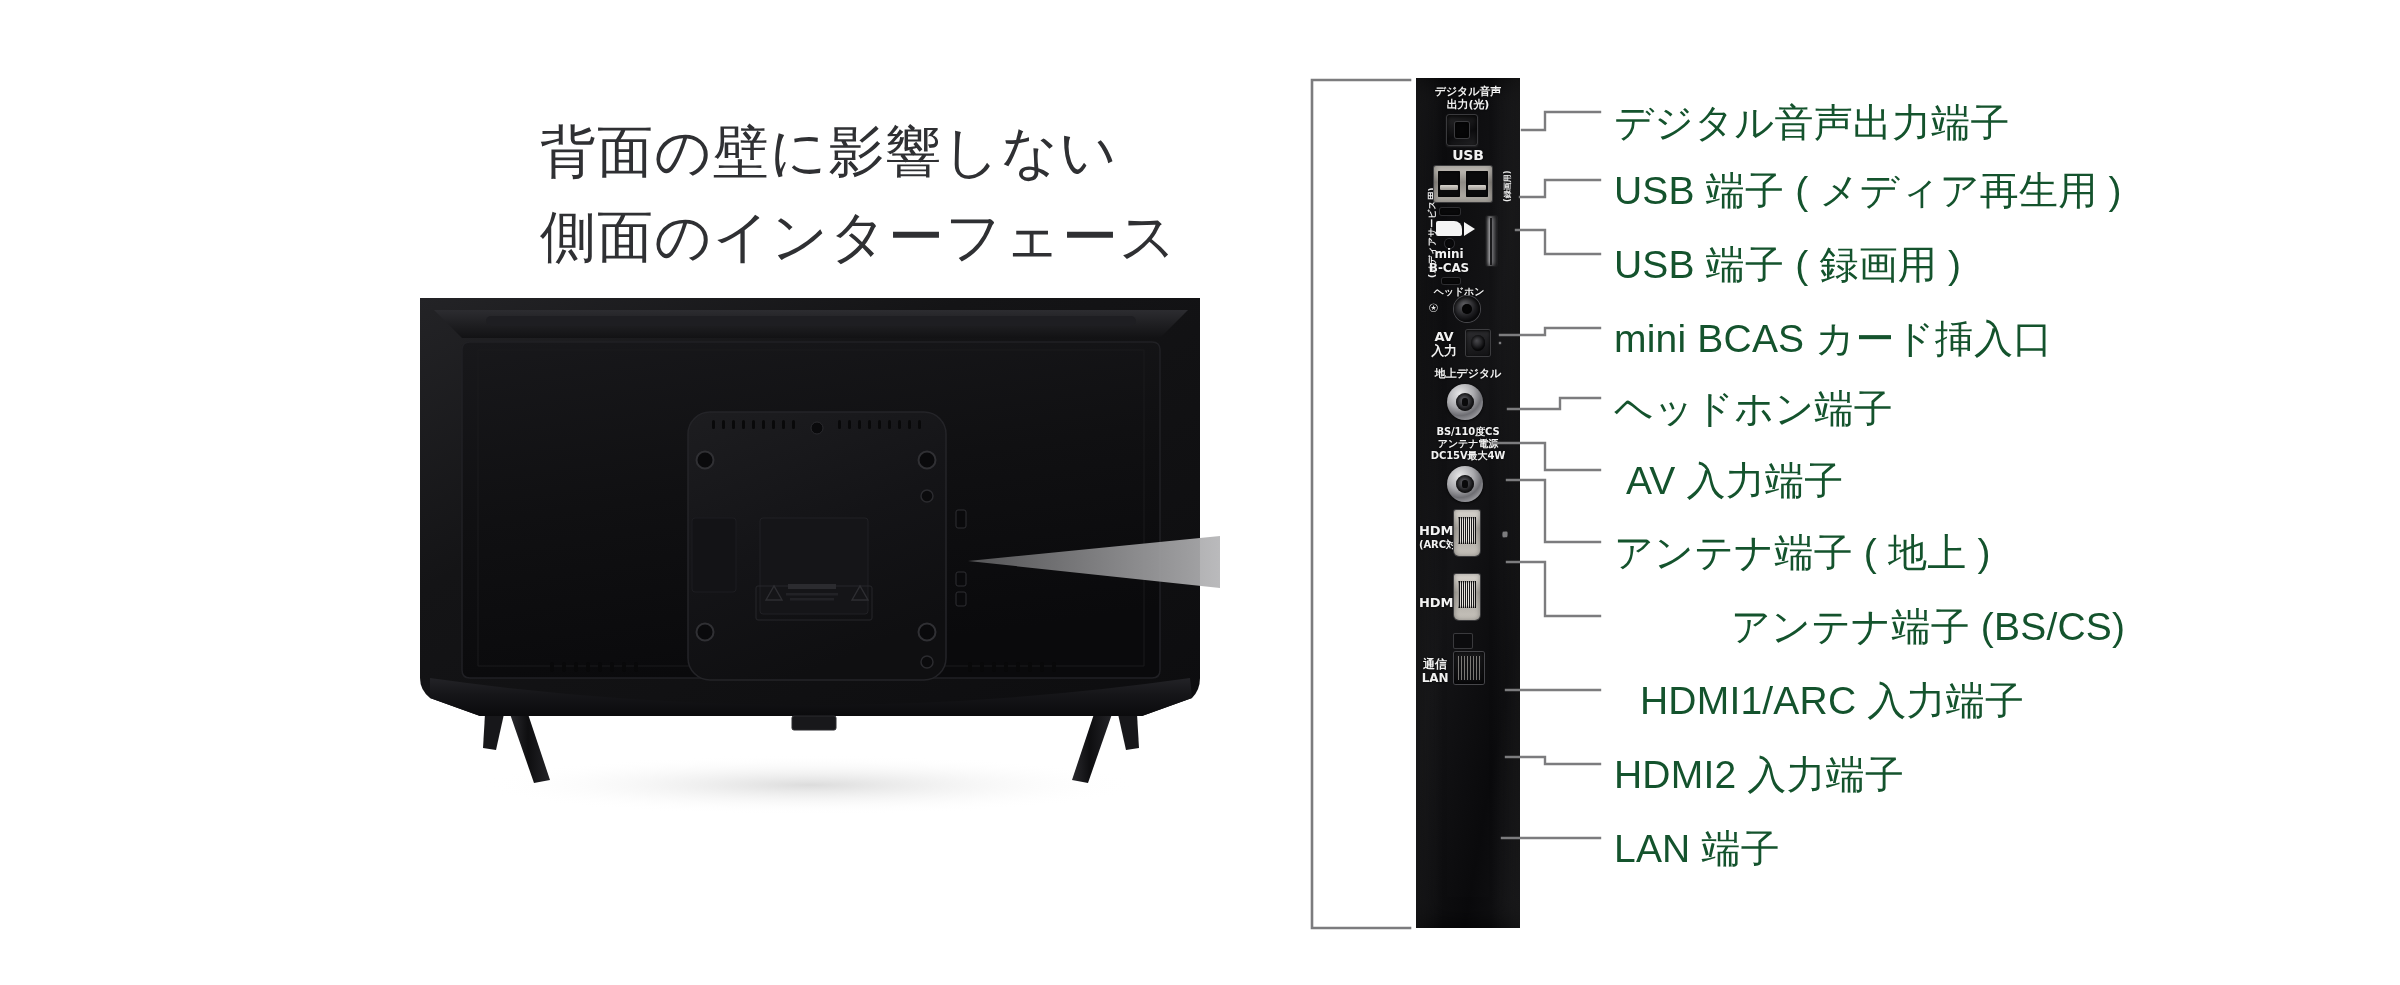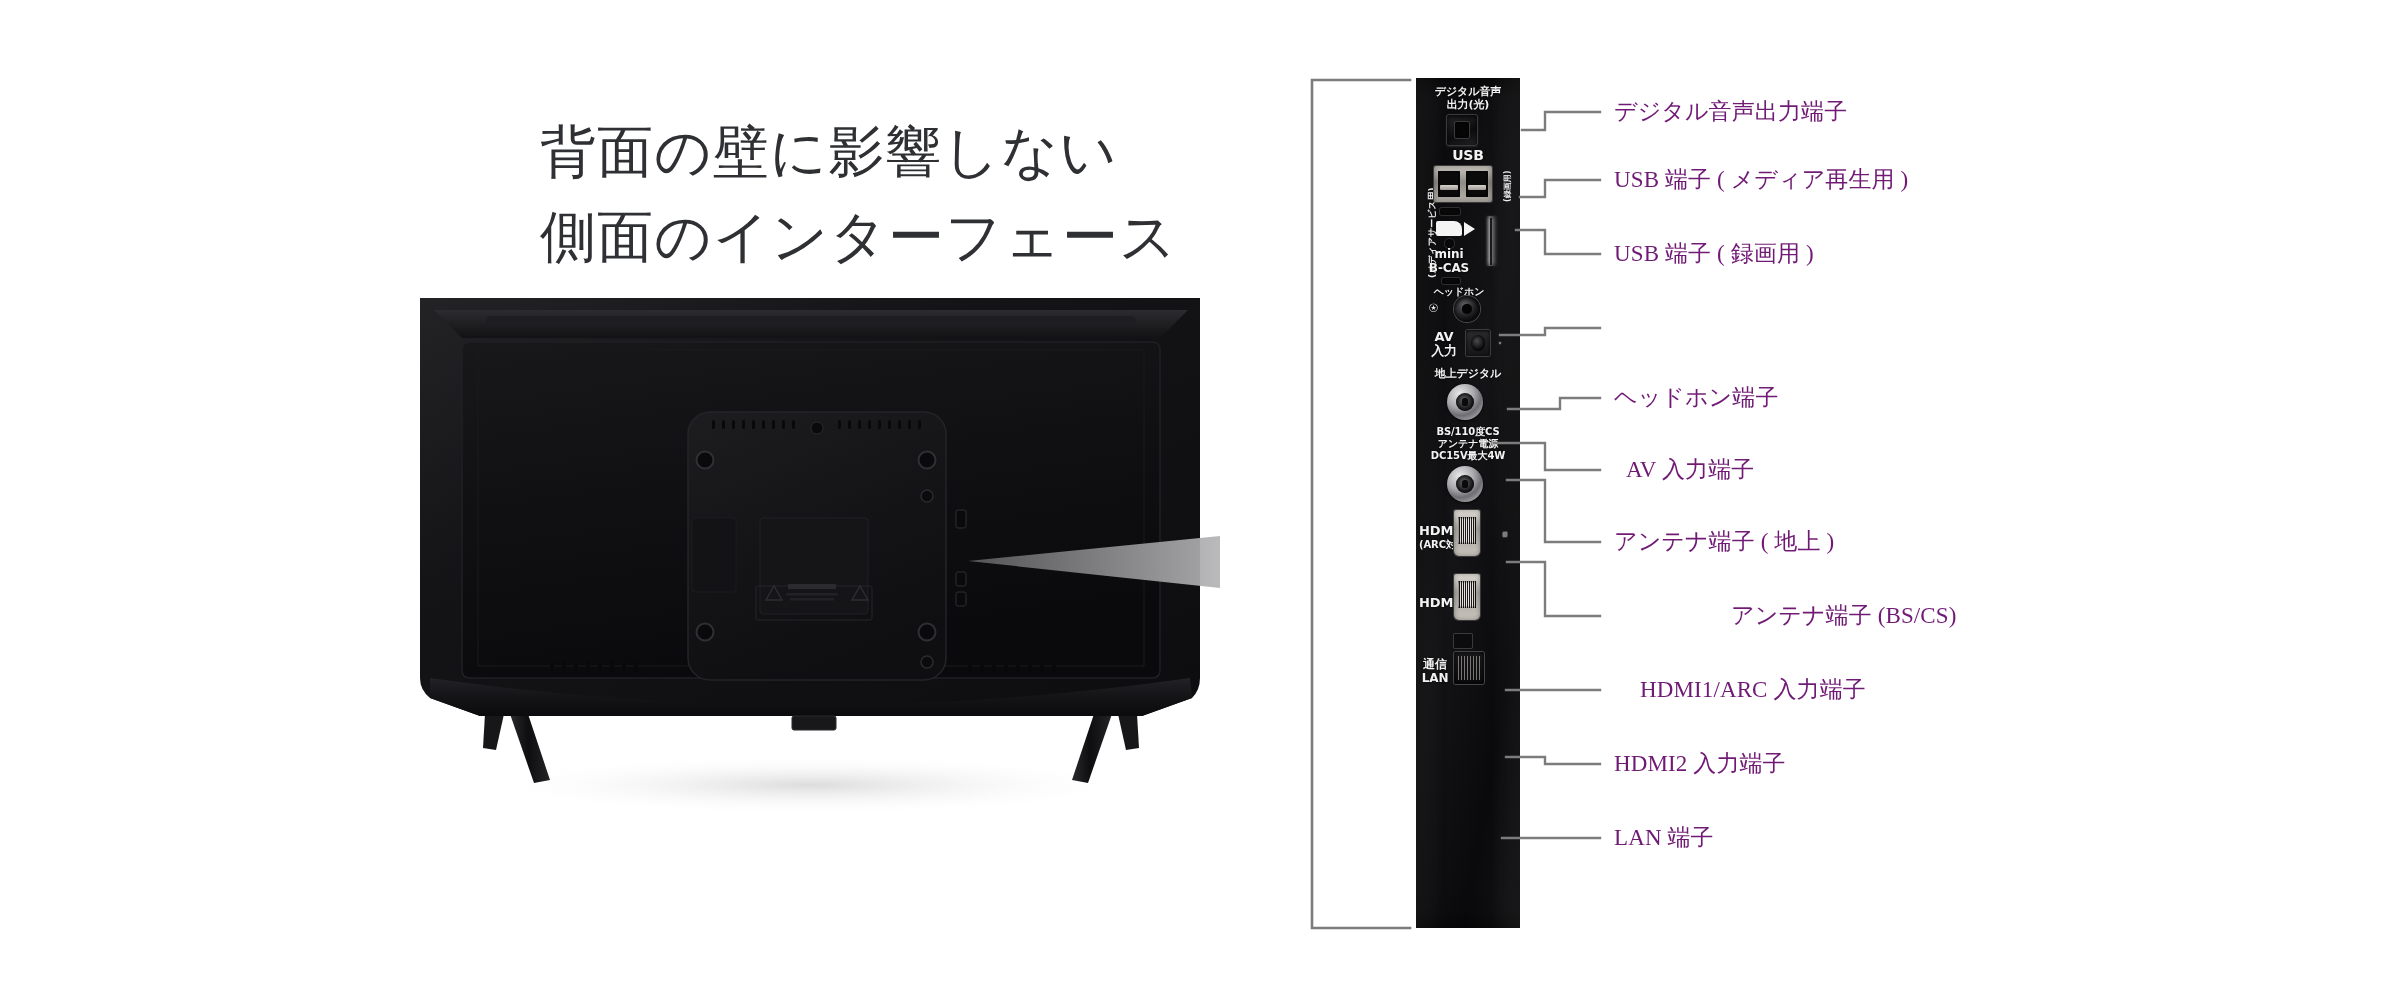--- a/index.html
+++ b/index.html
@@ -140,22 +140,22 @@
   }
   .lan-tab{
     position:absolute;background:#0c0c0e;box-shadow:0 0 0 1px #3a3a3d;border-radius:1px;
   }
   .hp-glyph{position:absolute;color:#efefef;font-size:15px;line-height:1;}
   .small-slot{position:absolute;background:#09090a;border-radius:2px;box-shadow:inset 0 0 3px #000,0 0 0 1px #2e2e31;}
 
   
   .lead-svg{position:absolute;left:0;top:0;width:2400px;height:985px;pointer-events:none;}
   .callout{
-    position:absolute;white-space:nowrap;font-size:23px;color:#701a75;
-    font-family:Liberation Serif, serif;letter-spacing:.005em;
+    position:absolute;white-space:nowrap;font-size:39px;color:#14532d;
+    font-family:Liberation Sans, sans-serif;letter-spacing:.005em;
   }
 </style>
 </head>
 <body>
 
 <div class="stage">
 
   <div class="headline">
     <div>背面の壁に影響しない</div>
     <div>側面のインターフェース</div>
@@ -399,20 +399,21 @@
 
       <path d="M1506 757 L1545 757 L1545 764 L1600 764"></path>
 
       <path d="M1502 838 L1545 838 L1545 838 L1600 838"></path>
     </g>
   </svg>
 
   <div class="callout" style="left:1614px;top:96px;">デジタル音声出力端子</div>
   <div class="callout" style="left:1614px;top:164px;">USB 端子 ( メディア再生用 )</div>
   <div class="callout" style="left:1614px;top:238px;">USB 端子 ( 録画用 )</div>
+  <div class="callout" style="left:1614px;top:312px;">mini BCAS カード挿入口</div>
   <div class="callout" style="left:1614px;top:382px;">ヘッドホン端子</div>
   <div class="callout" style="left:1614px;top:454px;margin-left:12px;">AV 入力端子</div>
   <div class="callout" style="left:1614px;top:526px;">アンテナ端子 ( 地上 )</div>
   <div class="callout" style="left:1708px;top:600px;margin-left:23px;">アンテナ端子 (BS/CS)</div>
   <div class="callout" style="left:1614px;top:674px;margin-left:26px;">HDMI1/ARC 入力端子</div>
   <div class="callout" style="left:1614px;top:748px;">HDMI2 入力端子</div>
   <div class="callout" style="left:1614px;top:822px;">LAN 端子</div>
 
 </div>
 

